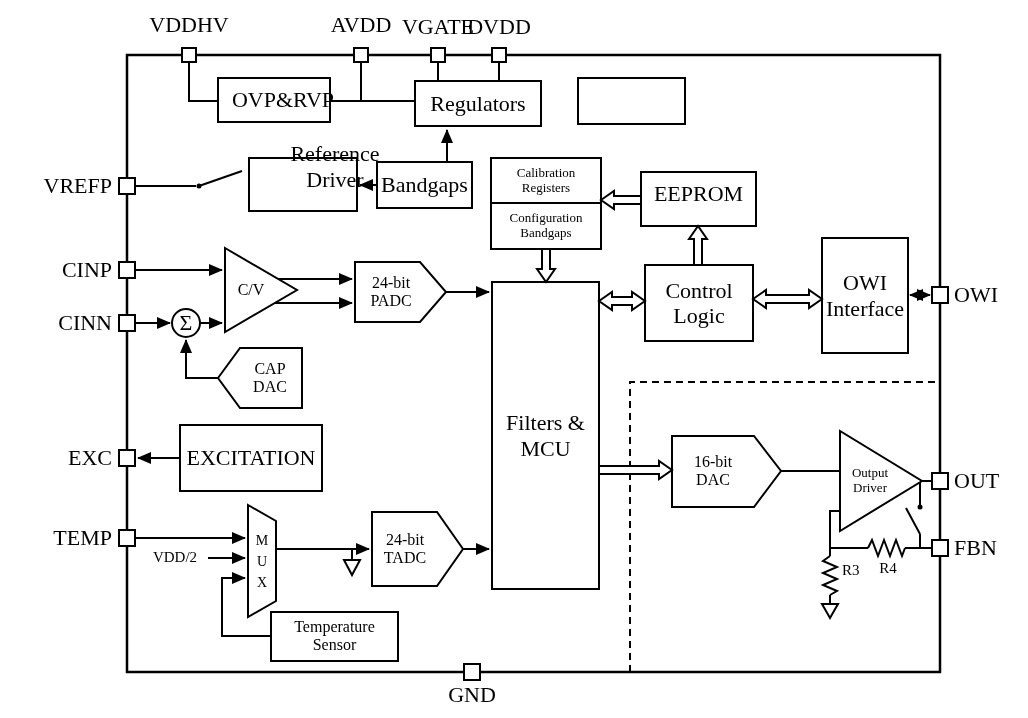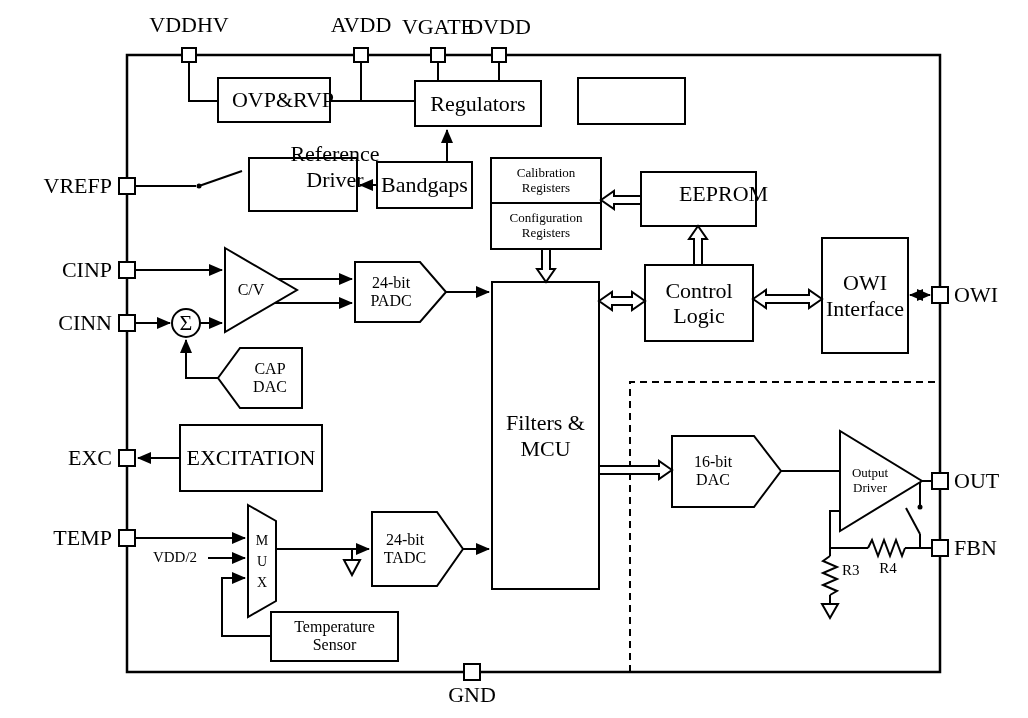--- a/index.html
+++ b/index.html
@@ -148,22 +148,22 @@
 <div class="lbl f17" style="left:432px;top:684px;width:80px;height:22px;">GND</div>
 
 <div class="lbl f17" style="left:218px;top:78px;width:112px;height:44px;margin-left:9px;">OVP&amp;RVP</div>
 <div class="lbl f17" style="left:415px;top:81px;width:126px;height:45px;">Regulators</div>
 <div class="lbl f17" style="left:249px;top:144px;width:108px;height:45px;padding-left:32px;">Reference
 Driver</div>
 <div class="lbl f17" style="left:377px;top:162px;width:95px;height:46px;">Bandgaps</div>
 <div class="lbl f13" style="left:491px;top:158px;width:110px;height:45px;">Calibration
 Registers</div>
 <div class="lbl f13" style="left:491px;top:203px;width:110px;height:46px;">Configuration
-Registers</div>
-<div class="lbl f17" style="left:641px;top:172px;width:115px;height:44px;padding-left:25px;">EEPROM</div>
+Bandgaps</div>
+<div class="lbl f17" style="left:641px;top:172px;width:115px;height:44px;">EEPROM</div>
 <div class="lbl f17" style="left:645px;top:265px;width:108px;height:76px;">Control
 Logic</div>
 <div class="lbl f17" style="left:822px;top:238px;width:86px;height:115px;">OWI
 Interface</div>
 <div class="lbl f17" style="left:180px;top:425px;width:142px;height:66px;">EXCITATION</div>
 <div class="lbl f17" style="left:492px;top:282px;width:107px;height:307px;">Filters &amp;
 MCU</div>
 <div class="lbl f16" style="left:271px;top:612px;width:127px;height:48px;">Temperature
 Sensor</div>
 <div class="lbl f16" style="left:226px;top:276px;width:50px;height:28px;">C/V</div>

